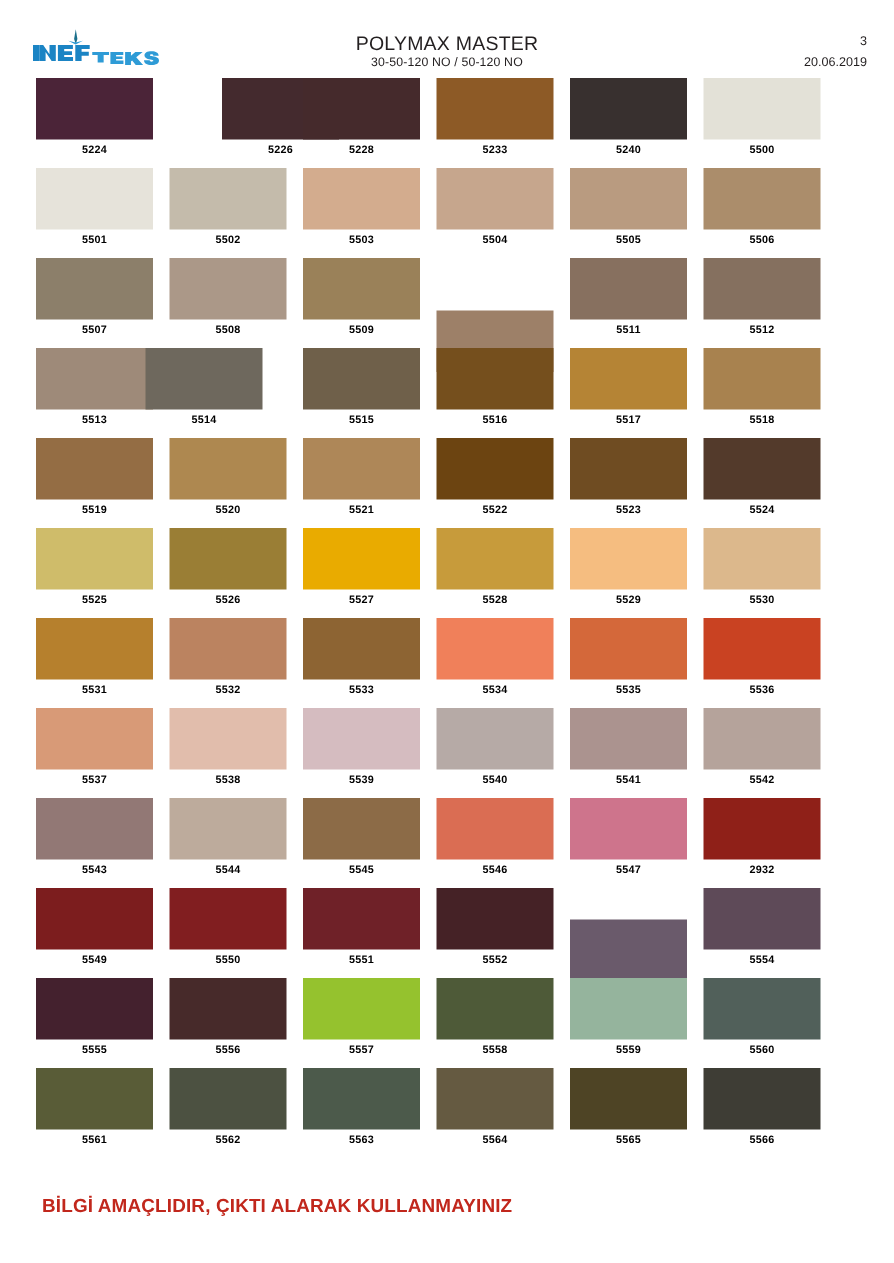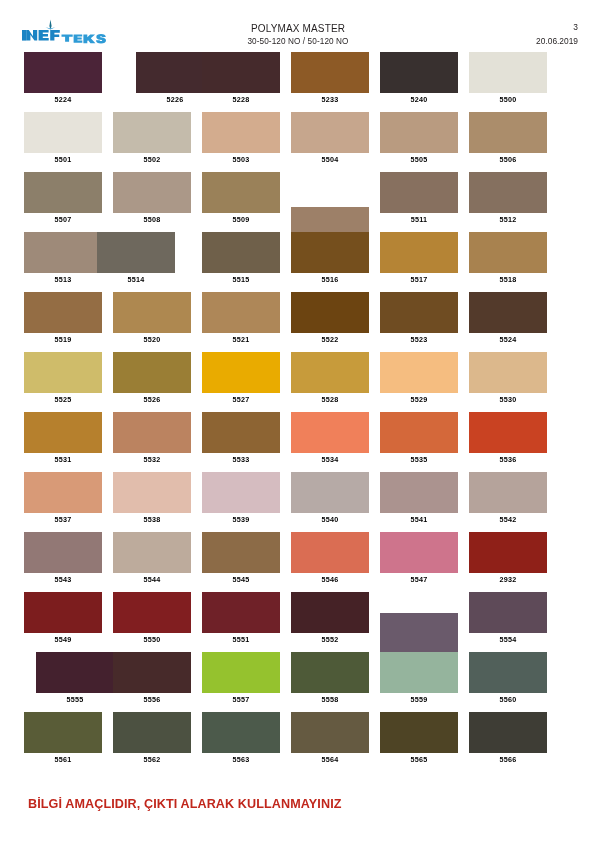--- a/index.html
+++ b/index.html
@@ -35,21 +35,21 @@
 
   .header-center {
     position: absolute;
     left: 168px;
     top: 22px;
     width: 260px;
     text-align: center;
     line-height: 13px;
   }
   .header-center .line1 {
-    font-size: 10px;
+    font-size: 13px;
     letter-spacing: .15px;
   }
   .header-center .line2 {
     font-size: 8.2px;
     letter-spacing: .1px;
   }
 
   .header-right {
     position: absolute;
     right: 18px;
@@ -149,21 +149,21 @@
   </div>
 
 </div>
 
 <div class="grid" id="swatch-grid">
     <div class="row">
       <div class="cell" style="left: 0px;">
         <span class="chip" style="background: rgb(75, 36, 56);"></span>
         <span class="code">5224</span>
       </div>
-      <div class="cell" style="left: 77px; padding-left: 35px;">
+      <div class="cell" style="left: 89px; padding-left: 35px;">
         <span class="chip" style="background: rgb(68, 42, 46);"></span>
         <span class="code">5226</span>
       </div>
       <div class="cell" style="left: 178px;">
         <span class="chip" style="background: rgb(69, 42, 44);"></span>
         <span class="code">5228</span>
       </div>
       <div class="cell" style="left: 267px;">
         <span class="chip" style="background: rgb(141, 90, 38);"></span>
         <span class="code">5233</span>
@@ -405,21 +405,21 @@
       <div class="cell" style="left: 356px; margin-top: 21px;">
         <span class="chip" style="background: rgb(106, 90, 107);"></span>
         <span class="code">5553</span>
       </div>
       <div class="cell" style="left: 445px;">
         <span class="chip" style="background: rgb(94, 74, 88);"></span>
         <span class="code">5554</span>
       </div>
     </div>
     <div class="row">
-      <div class="cell" style="left: 12px;">
+      <div class="cell" style="left: 0px;">
         <span class="chip" style="background: rgb(68, 33, 46);"></span>
         <span class="code">5555</span>
       </div>
       <div class="cell" style="left: 89px;">
         <span class="chip" style="background: rgb(71, 42, 42);"></span>
         <span class="code">5556</span>
       </div>
       <div class="cell" style="left: 178px;">
         <span class="chip" style="background: rgb(149, 194, 46);"></span>
         <span class="code">5557</span>

